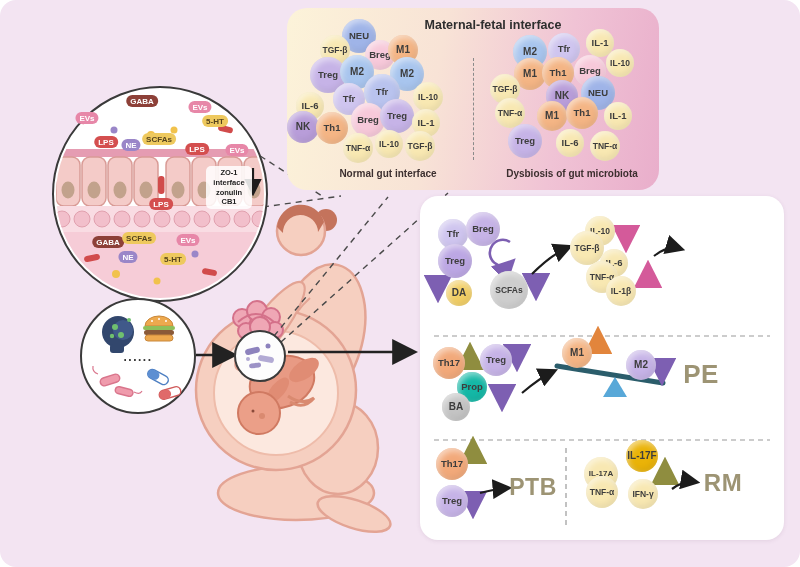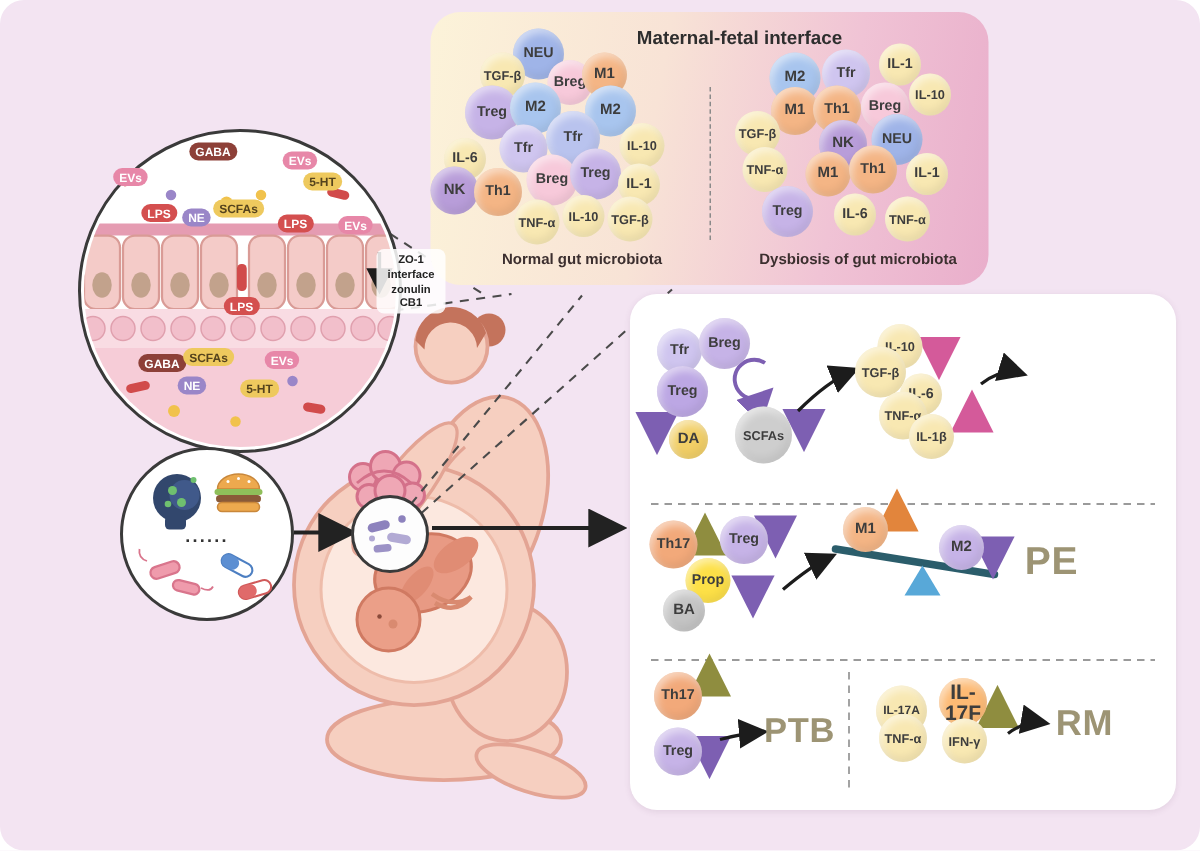--- a/index.html
+++ b/index.html
@@ -20,21 +20,21 @@
 
   .cell{position:absolute;border-radius:50%;display:flex;align-items:center;justify-content:center;
         font-weight:700;color:#3d3d3d;text-align:center;line-height:1;
         box-shadow:inset -2px -3px 6px rgba(0,0,0,.07), inset 2px 3px 6px rgba(255,255,255,.55);}
 
   
   .inset{position:absolute;left:52px;top:86px;width:212px;height:212px;border-radius:50%;background:#fff;border:2.5px solid #3a3a3a;z-index:3;}
   .inset svg{position:absolute;inset:0;border-radius:50%;}
   .badge{position:absolute;transform:translate(-50%,-50%);font-size:8px;font-weight:700;padding:1.5px 4px;border-radius:7px;white-space:nowrap;z-index:2;}
   .barrier{position:absolute;left:152px;top:78px;width:46px;background:rgba(255,255,255,.85);border-radius:5px;
-           font-size:7.5px;font-weight:700;color:#222;text-align:center;line-height:1.3;padding:2px 0;z-index:2;margin-left:45px;}
+           font-size:7.5px;font-weight:700;color:#222;text-align:center;line-height:1.3;padding:2px 0;z-index:2;}
 
   
   .factors{position:absolute;left:80px;top:298px;width:112px;height:112px;border-radius:50%;background:#fff;border:2.5px solid #3a3a3a;z-index:3;}
   .factors svg{position:absolute;inset:0;}
   .dots{position:absolute;left:0;right:0;top:50px;text-align:center;font-weight:700;font-size:12px;color:#333;letter-spacing:1.5px;}
 
   
   .gutdot{position:absolute;left:234px;top:330px;width:48px;height:48px;border-radius:50%;background:#fdfdfd;border:2px solid #3a3a3a;z-index:3;}
 
   
@@ -131,21 +131,21 @@
         <div class="cell" style="left: 259px; top: 72px; width: 32px; height: 32px; background: rgb(184, 157, 217); font-size: 10px;">NK</div>
         <div class="cell" style="left: 294px; top: 68px; width: 34px; height: 34px; background: rgb(159, 180, 232); font-size: 9.5px;">NEU</div>
         <div class="cell" style="left: 208px; top: 90px; width: 30px; height: 30px; background: rgb(248, 232, 178); font-size: 8.5px;">TNF-α</div>
         <div class="cell" style="left: 250px; top: 93px; width: 30px; height: 30px; background: rgb(244, 181, 133); font-size: 10px;">M1</div>
         <div class="cell" style="left: 279px; top: 89px; width: 32px; height: 32px; background: rgb(244, 181, 133); font-size: 9.5px;">Th1</div>
         <div class="cell" style="left: 317px; top: 94px; width: 28px; height: 28px; background: rgb(248, 232, 178); font-size: 9.5px;">IL-1</div>
         <div class="cell" style="left: 221px; top: 116px; width: 34px; height: 34px; background: rgb(198, 179, 231); font-size: 9.5px;">Treg</div>
         <div class="cell" style="left: 269px; top: 121px; width: 28px; height: 28px; background: rgb(248, 232, 178); font-size: 9.5px;">IL-6</div>
         <div class="cell" style="left: 303px; top: 123px; width: 30px; height: 30px; background: rgb(248, 232, 178); font-size: 8.5px;">TNF-α</div>
       </div>
-    <div class="mfi-cap cap-normal">Normal gut microbiota</div>
+    <div class="mfi-cap cap-normal">Normal gut interface</div>
     <div class="mfi-cap cap-dys">Dysbiosis of gut microbiota</div>
   </div>
 
   <div class="inset">
     <svg viewBox="0 0 212 212">
       <defs>
         <clipPath id="cclip">
             <circle cx="106" cy="106" r="104"></circle>
           </clipPath>
         <marker id="mA" markerWidth="8" markerHeight="8" refX="6" refY="4" orient="auto">
@@ -338,28 +338,28 @@
         <div class="cell" style="left: 18px; top: 48px; width: 34px; height: 34px; background: rgb(188, 167, 228); font-size: 9.5px;">Treg</div>
         <div class="cell" style="left: 26px; top: 84px; width: 26px; height: 26px; background: rgb(242, 207, 102); font-size: 10px;">DA</div>
         <div class="cell" style="left: 70px; top: 75px; width: 38px; height: 38px; background: rgb(206, 206, 206); font-size: 8.5px;">SCFAs</div>
         <div class="cell" style="left: 165px; top: 20px; width: 30px; height: 30px; background: rgb(248, 232, 178); font-size: 8.5px;">IL-10</div>
         <div class="cell" style="left: 150px; top: 35px; width: 34px; height: 34px; background: rgb(248, 232, 178); font-size: 8.5px;">TGF-β</div>
         <div class="cell" style="left: 180px; top: 53px; width: 28px; height: 28px; background: rgb(248, 232, 178); font-size: 9.5px;">IL-6</div>
         <div class="cell" style="left: 166px; top: 65px; width: 32px; height: 32px; background: rgb(248, 232, 178); font-size: 8.5px;">TNF-α</div>
         <div class="cell" style="left: 186px; top: 80px; width: 30px; height: 30px; background: rgb(248, 232, 178); font-size: 8.5px;">IL-1β</div>
         <div class="cell" style="left: 13px; top: 151px; width: 32px; height: 32px; background: rgb(242, 169, 122); font-size: 9.5px;">Th17</div>
         <div class="cell" style="left: 60px; top: 148px; width: 32px; height: 32px; background: rgb(198, 179, 231); font-size: 9.5px;">Treg</div>
-        <div class="cell" style="left: 37px; top: 176px; width: 30px; height: 30px; background: #fde047; font-size: 9.5px;">Prop</div>
+        <div class="cell" style="left: 37px; top: 176px; width: 30px; height: 30px; background: #14b8a6; font-size: 9.5px;">Prop</div>
         <div class="cell" style="left: 22px; top: 197px; width: 28px; height: 28px; background: rgb(196, 196, 196); font-size: 10px;">BA</div>
         <div class="cell" style="left: 142px; top: 142px; width: 30px; height: 30px; background: rgb(244, 181, 133); font-size: 10px;">M1</div>
         <div class="cell" style="left: 206px; top: 154px; width: 30px; height: 30px; background: rgb(198, 179, 231); font-size: 10px;">M2</div>
         <div class="cell" style="left: 16px; top: 252px; width: 32px; height: 32px; background: rgb(242, 169, 122); font-size: 9.5px;">Th17</div>
         <div class="cell" style="left: 16px; top: 289px; width: 32px; height: 32px; background: rgb(198, 179, 231); font-size: 9.5px;">Treg</div>
         <div class="cell" style="left: 164px; top: 261px; width: 34px; height: 34px; background: rgb(248, 232, 178); font-size: 8px;">IL-17A</div>
-        <div class="cell" style="left: 206px; top: 256px; width: 32px; height: 32px; background: #fdba74; font-size: 14px;">IL-17F</div>
+        <div class="cell" style="left: 206px; top: 244px; width: 32px; height: 32px; background: #eab308; font-size: 10px;">IL-17F</div>
         <div class="cell" style="left: 166px; top: 280px; width: 32px; height: 32px; background: rgb(248, 232, 178); font-size: 8.5px;">TNF-α</div>
         <div class="cell" style="left: 208px; top: 283px; width: 30px; height: 30px; background: rgb(248, 232, 178); font-size: 8.5px;">IFN-γ</div>
       </div>
     <div class="big-label" style="left:281px;top:178px;">PE</div>
     <div class="big-label" style="left:113px;top:291px;font-size:23px;">PTB</div>
     <div class="big-label" style="left:303px;top:287px;font-size:24px;">RM</div>
   </div>
 
 </div>
 

